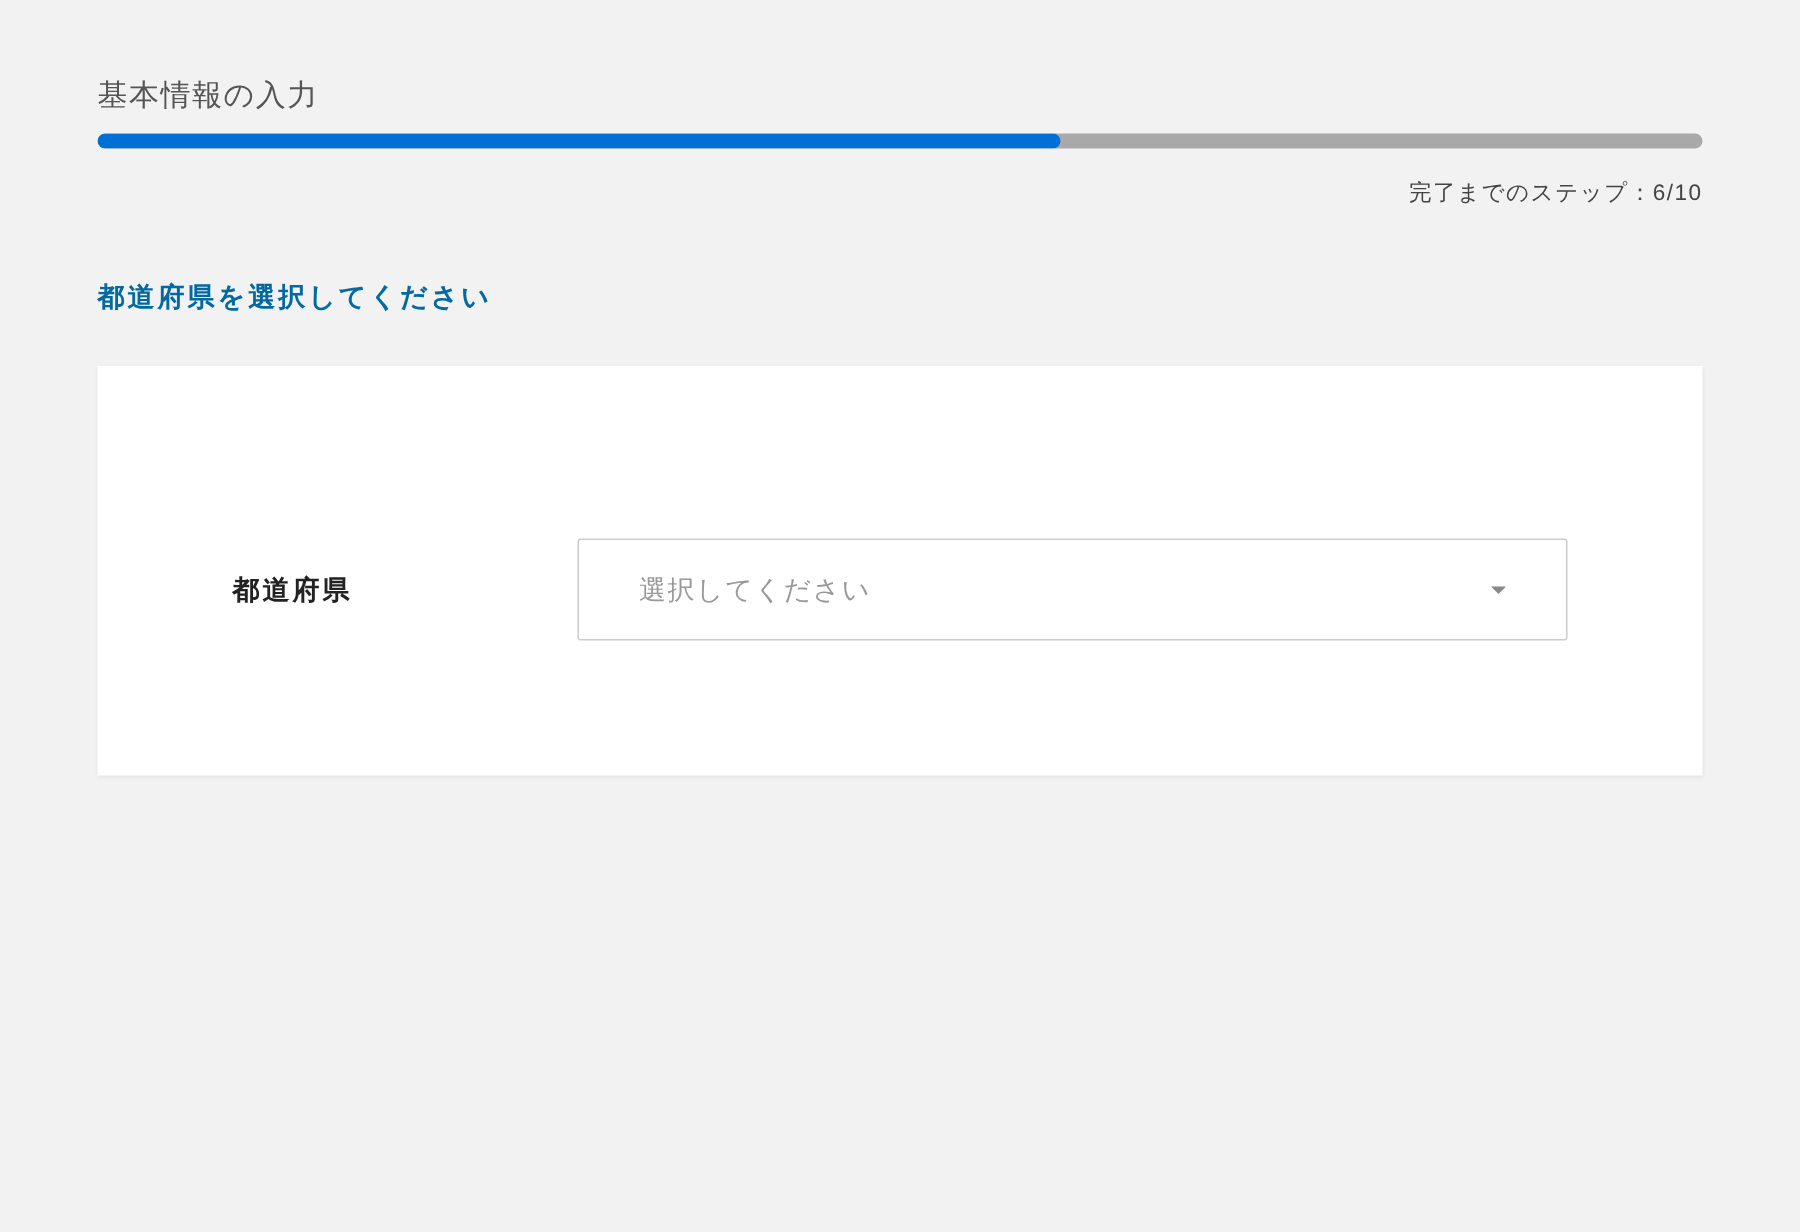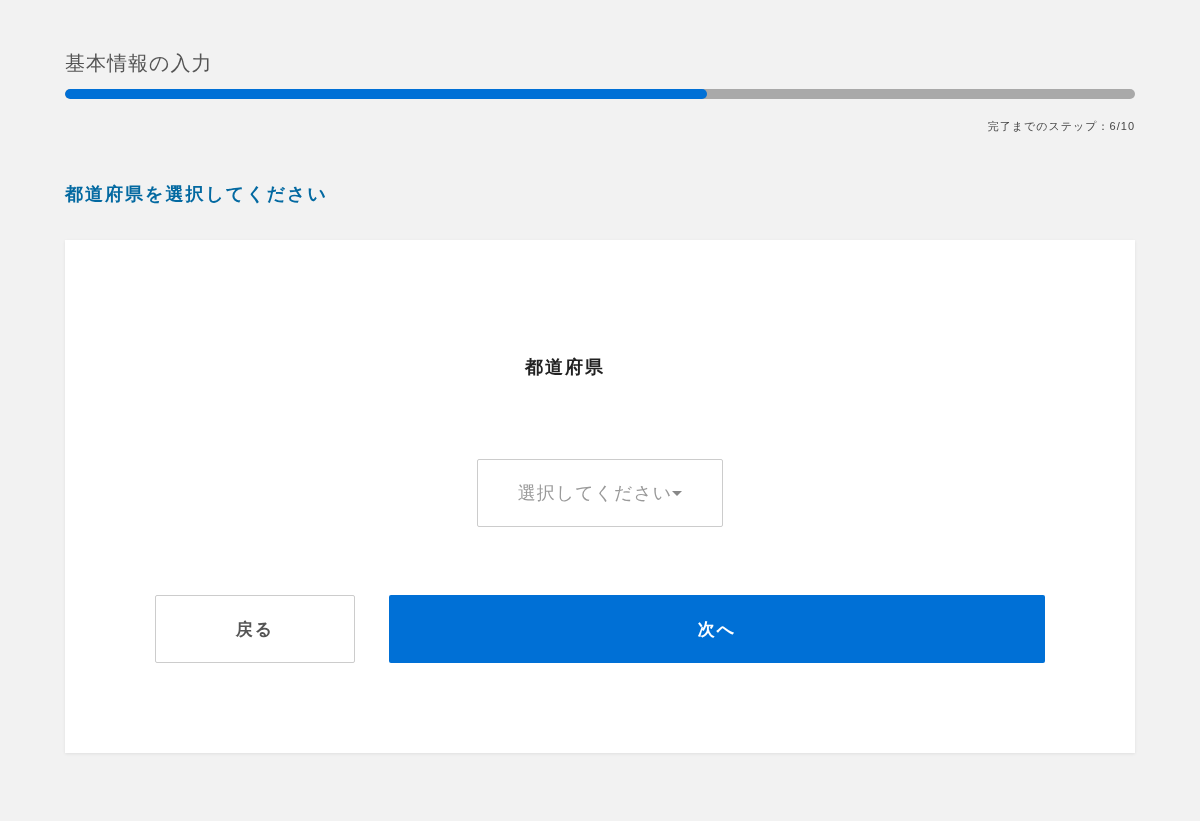--- a/index.html
+++ b/index.html
@@ -29,21 +29,21 @@
       overflow: hidden;
     }
     .progress-bar-fill {
       height: 100%;
       width: 60%;
       background-color: #0070d6;
       border-radius: 5px;
     }
     .step-text {
       text-align: right;
-      font-size: 11px;
+      font-size: 15px;
       color: #444;
       margin-top: 20px;
       letter-spacing: 1px;
     }
     .section-title {
       font-size: 18px;
       font-weight: bold;
       color: #0369a1;
       margin-top: 48px;
       margin-bottom: 34px;
@@ -51,21 +51,20 @@
     }
     .card {
       background-color: #fff;
       padding: 115px 90px 90px 90px;
       box-shadow: 0 1px 3px rgba(0,0,0,0.08);
     }
     .form-row {
       display: flex;
       align-items: center;
       gap: 80px;
-      flex-direction: column;
     }
     .form-label {
       font-size: 18px;
       font-weight: bold;
       color: #222;
       letter-spacing: 2px;
       width: 150px;
       flex-shrink: 0;
     }
     .select-wrapper {
@@ -198,18 +197,14 @@
     <div class="form-label">都道府県</div>
     <div class="select-wrapper">
       <div class="select-field">
         <span>選択してください</span>
         <span class="caret-icon"></span>
       </div>
     </div>
   </div>
 
 
-  <div class="button-row">
-    <div class="btn-back">戻る</div>
-    <div class="btn-next">次へ</div>
-  </div>
 
 </div>
 
 </body></html>

